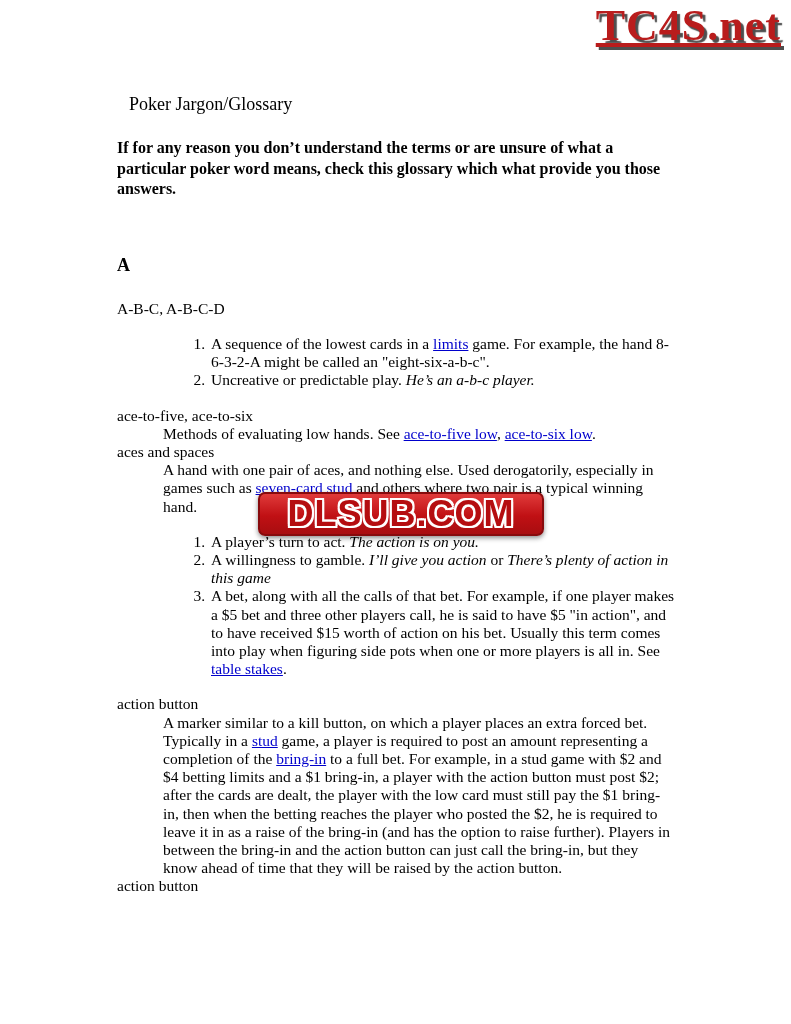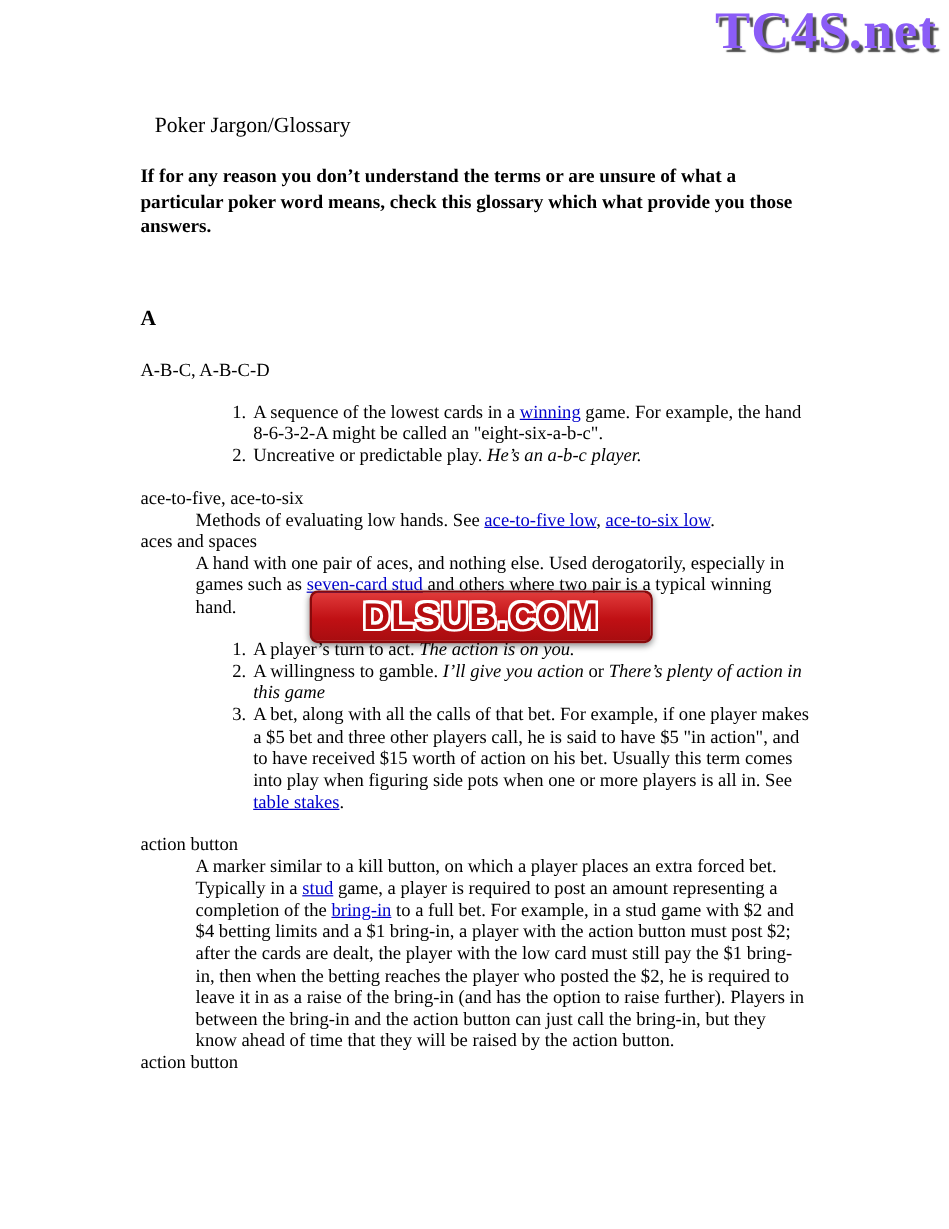--- a/index.html
+++ b/index.html
@@ -13,22 +13,23 @@
     overflow: hidden;
   }
   .logo-top {
     position: absolute;
     top: 0px;
     right: 10px;
     font-family: "Liberation Serif", serif;
     font-weight: 700;
     font-size: 44px;
     letter-spacing: 1px;
-    color: #8b5cf6;
+    color: #b91c1c;
     text-shadow: 3px 3px 1px #4e4e4e;
+    text-decoration: underline;
   }
   .content {
     position: absolute;
     top: 92px;
     left: 117px;
     width: 558px;
     font-size: 15.5px;
     line-height: 18.2px;
   }
   h1.title {
@@ -66,21 +67,21 @@
     height: 40px;
     display: flex;
     align-items: center;
     justify-content: center;
     background: linear-gradient(180deg, #e03a3a 0%, #c01014 55%, #a80d10 100%);
     border: 2px solid #870a0c;
     border-radius: 7px;
     box-shadow: 0 2px 5px rgba(0,0,0,0.45);
     font-family: "Liberation Sans", sans-serif;
     font-weight: 700;
-    font-size: 31px;
+    font-size: 36px;
     letter-spacing: 1px;
     color: #b50d10;
     text-shadow:
       -2px -2px 0 #ffffff, 2px -2px 0 #ffffff,
       -2px  2px 0 #ffffff, 2px  2px 0 #ffffff,
        0px -2px 0 #ffffff, 0px  2px 0 #ffffff,
       -2px  0px 0 #ffffff, 2px  0px 0 #ffffff;
   }
   .logo-bottom {
     position: absolute;
@@ -104,21 +105,21 @@
 
   <div class="content">
     <h1 class="title">Poker Jargon/Glossary</h1>
 
     <p class="intro">If for any reason you don’t understand the terms or are unsure of what a particular poker word means, check this glossary which what provide you those answers.</p>
 
     <h2 class="section">A</h2>
 
     <p class="term">A-B-C, A-B-C-D</p>
     <ol class="deflist">
-      <li>A sequence of the lowest cards in a <a class="lnk" href="#">winning</a> game. For example, the hand 8-6-3-2-A might be called an "eight-six-a-b-c".</li>
+      <li>A sequence of the lowest cards in a <a class="lnk" href="#">limits</a> game. For example, the hand 8-6-3-2-A might be called an "eight-six-a-b-c".</li>
       <li>Uncreative or predictable play. <i>He’s an a-b-c player.</i></li>
     </ol>
 
     <p class="term">ace-to-five, ace-to-six</p>
     <p class="def">Methods of evaluating low hands. See <a class="lnk" href="#">ace-to-five low</a>, <a class="lnk" href="#">ace-to-six low</a>.</p>
 
     <p class="term">aces and spaces</p>
     <p class="def">A hand with one pair of aces, and nothing else. Used derogatorily, especially in games such as <a class="lnk" href="#">seven-card stud</a> and others where two pair is a typical winning hand.</p>
 
     <ol class="deflist">

